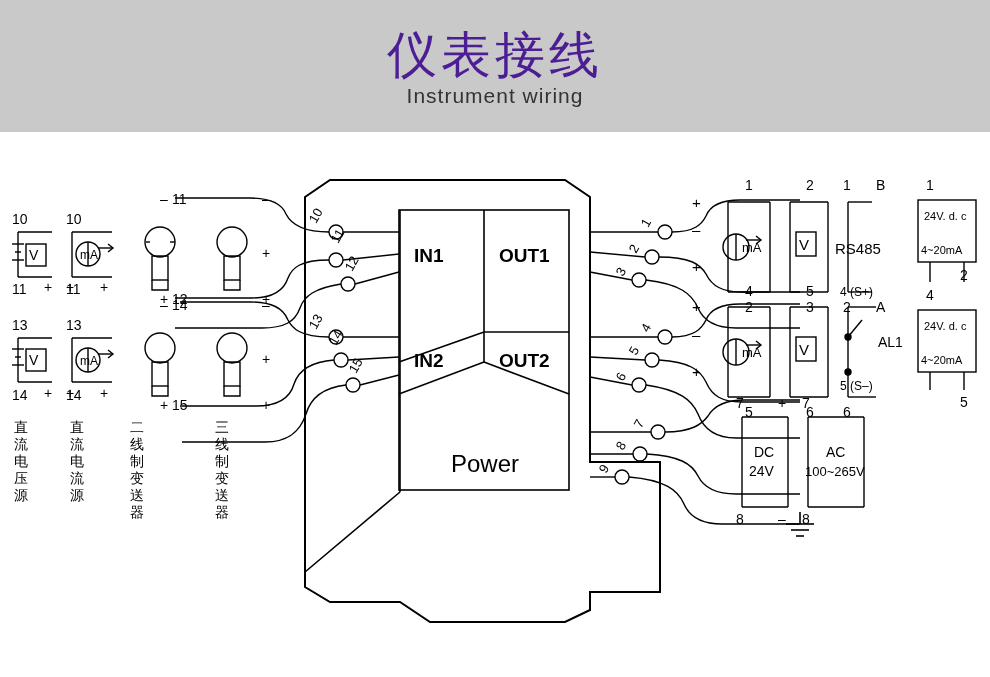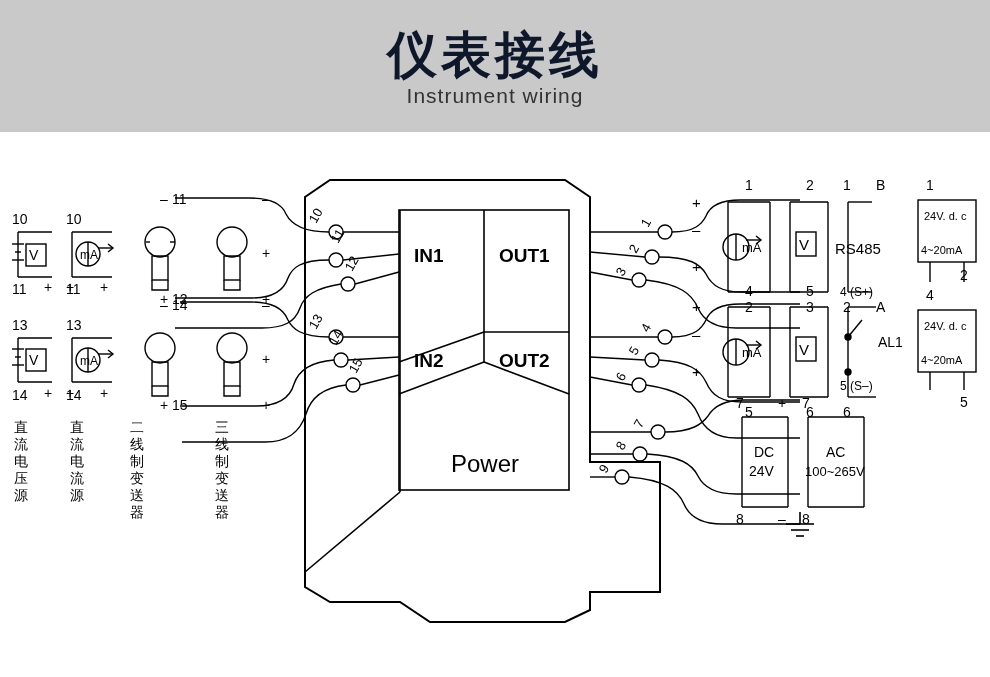--- a/index.html
+++ b/index.html
@@ -1,18 +1,18 @@
 <!DOCTYPE html>
 <html><head>
 <meta charset="utf-8">
 <style>
   html,body{margin:0;padding:0;}
   body{width:990px;height:677px;background:#ffffff;font-family:"Liberation Sans",sans-serif;overflow:hidden;position:relative;}
   #header{width:990px;height:132px;background:#c9c9c9;position:relative;}
-  #header .title-cn{position:absolute;left:0;right:0;top:22px;text-align:center;font-size:50px;font-weight:bold;color:#0f172a;letter-spacing:4px;font-family:"DejaVu Sans",sans-serif;}
+  #header .title-cn{position:absolute;left:0;right:0;top:22px;text-align:center;font-size:50px;font-weight:normal;color:#4c1d95;letter-spacing:4px;font-family:"DejaVu Sans",sans-serif;}
   #header .title-en{position:absolute;left:0;right:0;top:84px;text-align:center;font-size:21px;color:#333;letter-spacing:1px;}
   #canvas{position:absolute;left:0;top:132px;width:990px;height:545px;}
   svg{display:block;}
   text{font-family:"Liberation Sans",sans-serif;fill:#000;}
   .cn{font-family:"DejaVu Sans",sans-serif;}
 </style>
 </head>
 <body>
 
 <div id="header">

